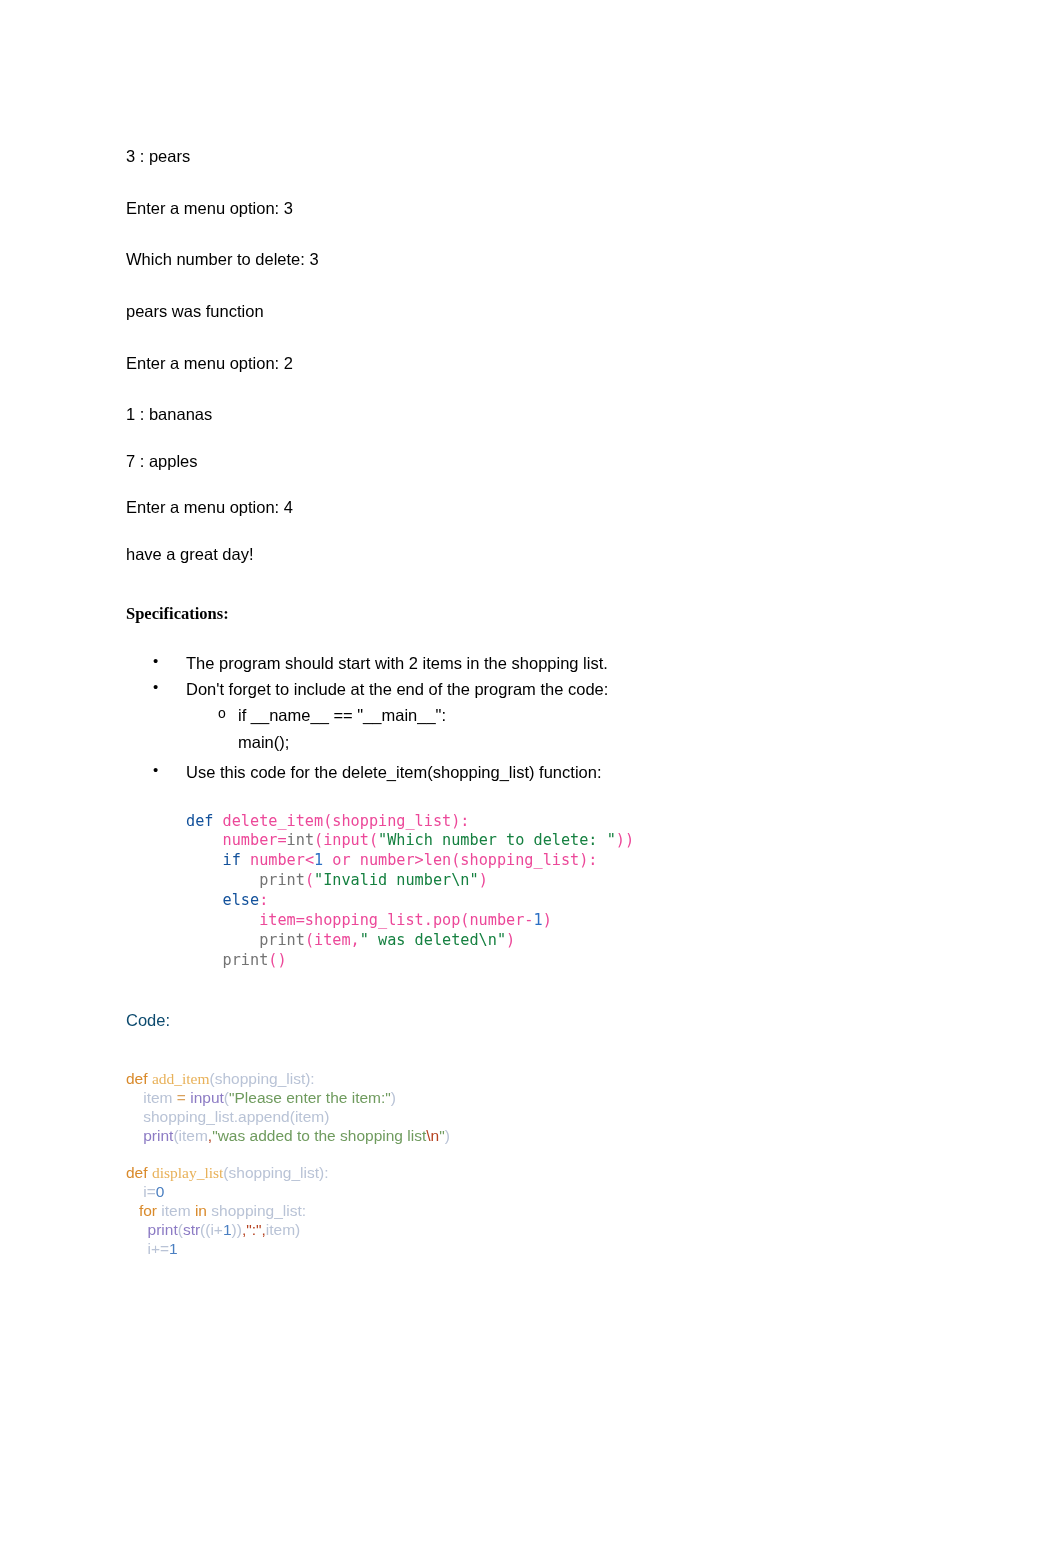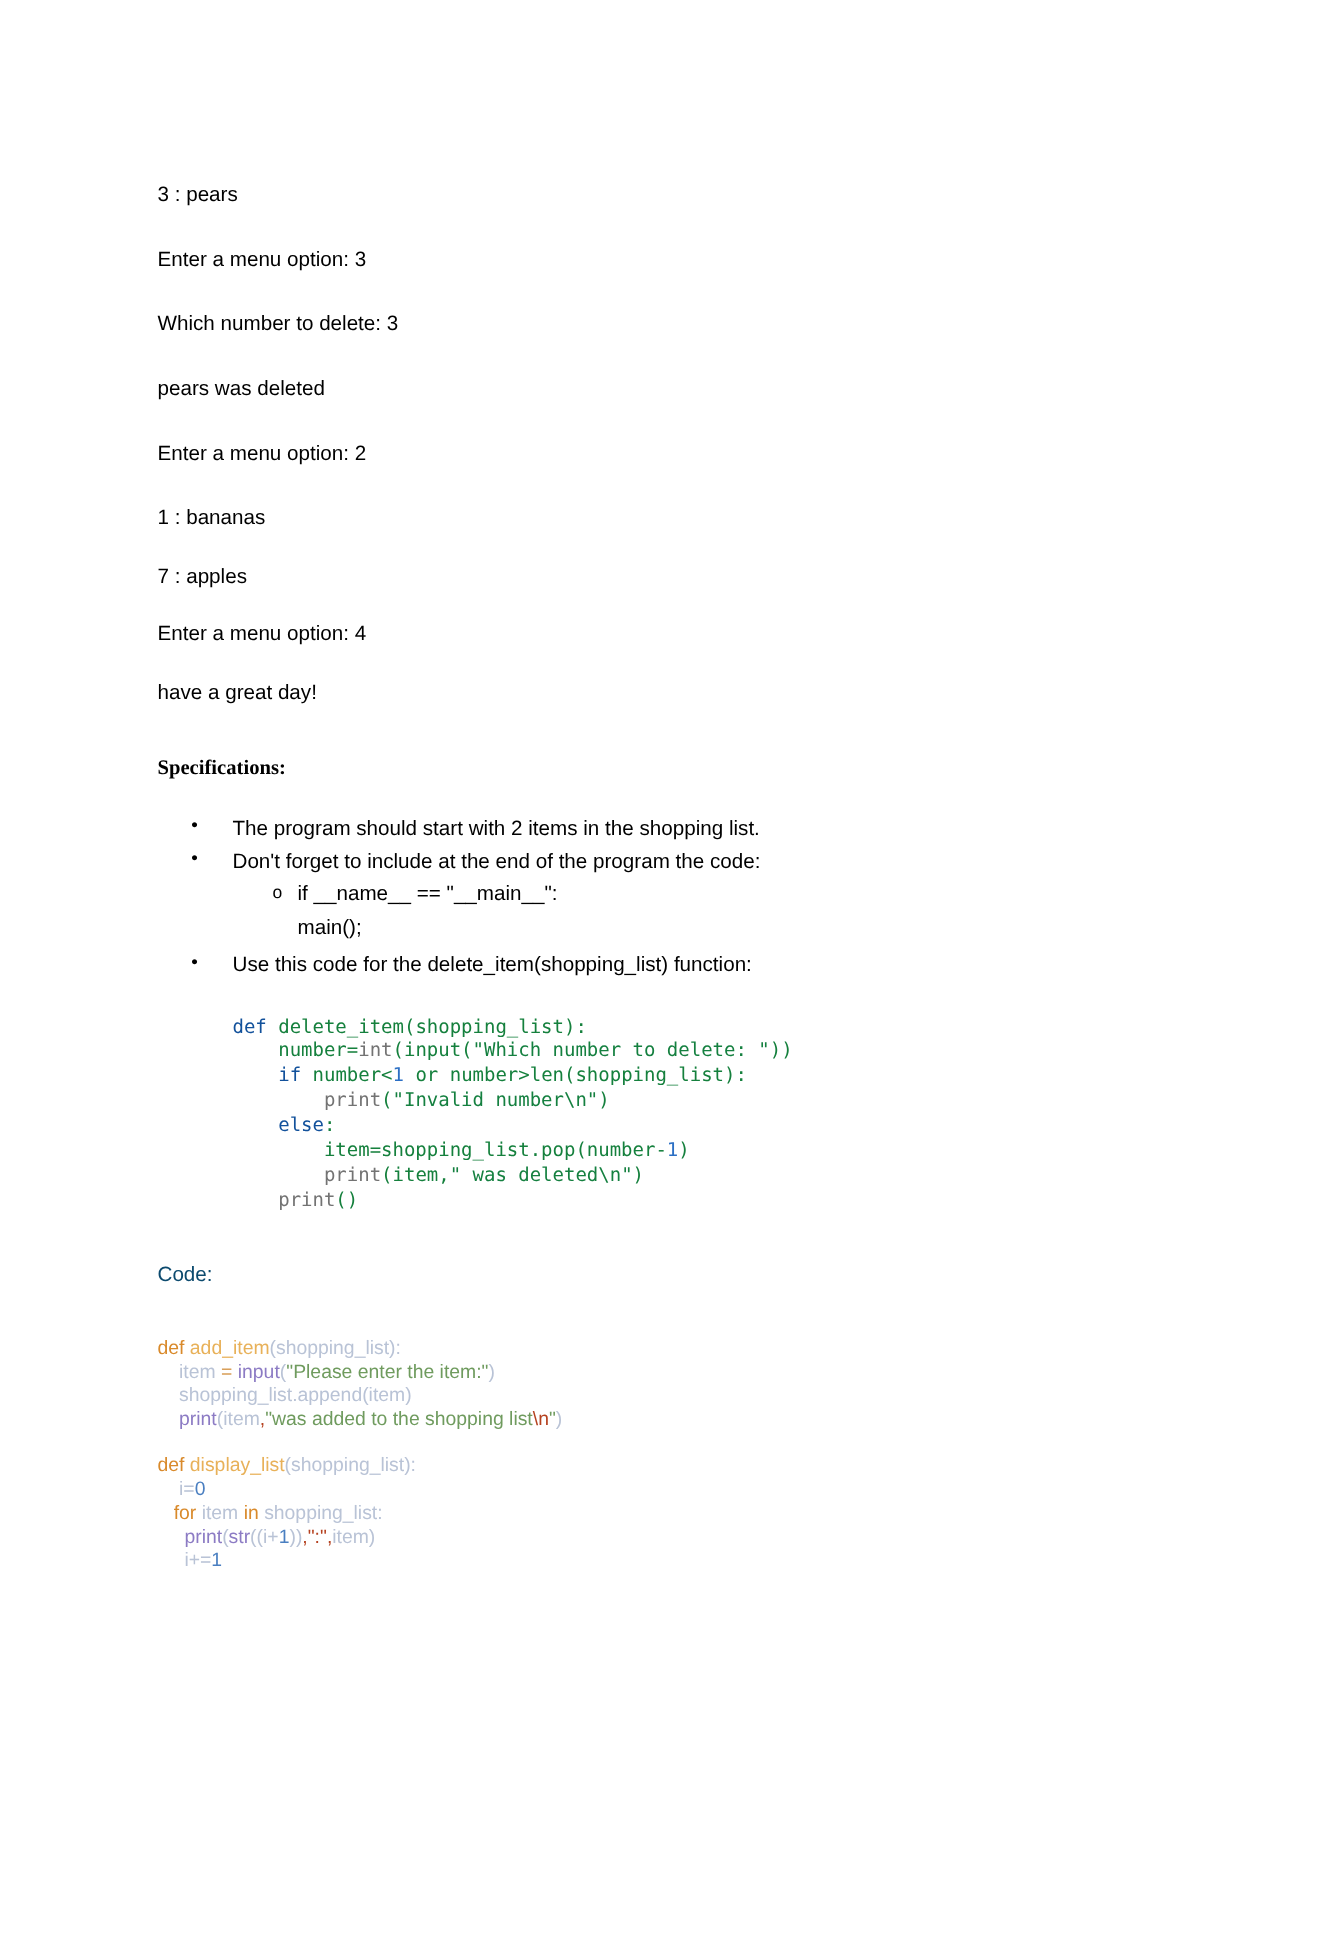--- a/index.html
+++ b/index.html
@@ -92,58 +92,58 @@
     line-height: 1.31;
     white-space: pre;
     margin: 26px 0 0 0;
     padding-left: 60px;
     color: #000000;
   }
   .kw   { color: #12519b; }   
   .bi   { color: #737373; }   
   .str  { color: #158040; }   
   .num  { color: #2b6fc4; }   
-  .pln  { color: #15803d; }
+  .pln  { color: #ec4899; }
 
   
   .code-label {
     font-size: 16.5px;
     color: #0c4a6e;
     margin: 40px 0 0 0;
   }
 
   
   .code-theme {
     font-family: "Liberation Sans", sans-serif;
     font-size: 15.5px;
     line-height: 1.22;
     white-space: pre;
     margin: 40px 0 0 0;
     padding-left: 0;
   }
   .t-kw    { color: #d98a2b; }  
-  .t-fn    { color: #e8b159; }  
+  .t-fn    { color: #e8b159; font-family: Liberation Serif, serif; }  
   .t-var   { color: #b9c3d6; }  
   .t-fun   { color: #8c7bc4; }  
   .t-str   { color: #6f9b5e; }  
   .t-red   { color: #b5411f; }  
   .t-num   { color: #4a7fc1; }  
   .t-op    { color: #d9a05b; }
 </style>
 </head>
 <body>
 
 <div class="page">
   <div class="content">
 
     <div>
       <p class="transcript-line">3 : pears</p>
       <p class="transcript-line">Enter a menu option: 3</p>
       <p class="transcript-line">Which number to delete: 3</p>
-      <p class="transcript-line">pears was deleted</p>
+      <p class="transcript-line">pears was function</p>
       <p class="transcript-line">Enter a menu option: 2</p>
       <p class="transcript-line" style="margin-bottom:26px;">1 : bananas</p>
       <p class="transcript-line" style="margin-bottom:26px;">7 : apples</p>
       <p class="transcript-line" style="margin-bottom:26px;">Enter a menu option: 4</p>
       <p class="transcript-line" style="margin-bottom:0;">have a great day!</p>
     </div>
 
     <p class="spec-heading">Specifications:</p>
 
     <div class="spec-list">

